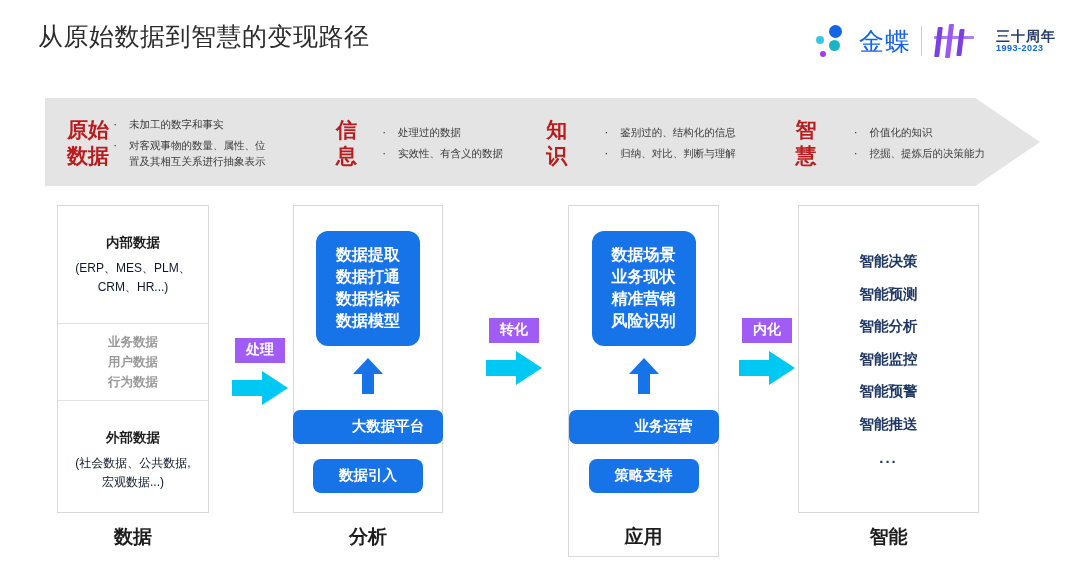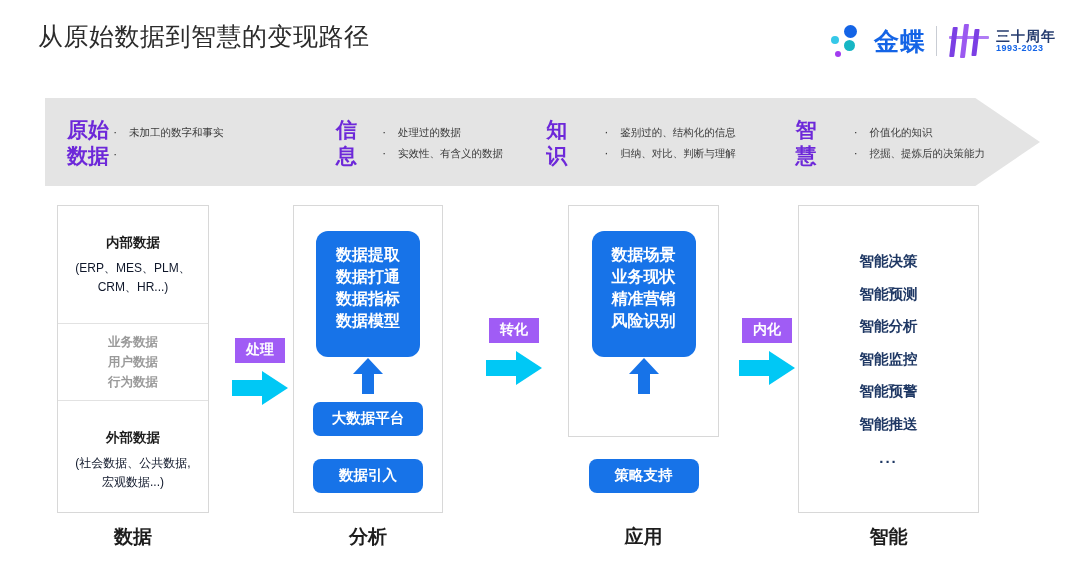--- a/index.html
+++ b/index.html
@@ -19,92 +19,92 @@
     position:absolute;right:24px;top:20px;height:42px;
     display:flex;align-items:center;gap:10px;
   }
   .logo-dots{position:relative;width:34px;height:34px;}
   .logo-dots i{position:absolute;border-radius:50%;display:block;}
   .d1{width:13px;height:13px;background:#1464e6;left:14px;top:1px;}
   .d2{width:8px;height:8px;background:#35c8e8;left:1px;top:12px;}
   .d3{width:11px;height:11px;background:#17b6c4;left:14px;top:16px;}
   .d4{width:6px;height:6px;background:#a23cf0;left:5px;top:27px;}
   .logo-word{
-    font-size:25px;font-weight:bold;color:#1464e6;letter-spacing:1px;
+    font-size:25px;font-weight:normal;color:#1464e6;letter-spacing:1px;
   }
   .logo-sep{width:1px;height:30px;background:#c9cdd4;}
-  .anniv{display:flex;align-items:center;gap:7px;}
+  .anniv{display:flex;align-items:center;gap:22px;}
   .anniv-mark{position:relative;width:42px;height:34px;}
   .anniv-mark span{position:absolute;display:block;border-radius:1px;}
   .am1{width:5px;height:30px;background:#7b3fe4;left:4px;top:3px;transform:skewX(-7deg);}
   .am2{width:5px;height:34px;background:#9b59f0;left:15px;top:0px;transform:skewX(-7deg);}
   .am3{width:5px;height:27px;background:#7b3fe4;left:26px;top:5px;transform:skewX(-7deg);}
   .am4{width:40px;height:3px;background:#b07cf5;left:2px;top:12px;}
   .anniv-txt{line-height:1.05;}
   .anniv-cn{font-size:14px;font-weight:bold;color:#253b6e;letter-spacing:1px;}
   .anniv-yr{font-size:9px;font-weight:bold;color:#1464e6;letter-spacing:.5px;}
 
   
   .banner{
     position:absolute;left:45px;top:98px;width:995px;height:88px;
     background:#e4e4e4;
     clip-path:polygon(0 0, 93.5% 0, 93.5% -0%, 100% 50%, 93.5% 100%, 0 100%);
   }
   .banner-inner{position:absolute;inset:0;display:flex;}
   .b-col{display:flex;align-items:center;padding-top:2px;}
   .b-head{
-    font-size:21px;font-weight:bold;color:#6d28d9;line-height:1.22;
+    font-size:21px;font-weight:bold;color:#b91c1c;line-height:1.22;
     width:42px;text-align:left;white-space:pre-line;
   }
   .b-rows{display:flex;flex-direction:column;justify-content:center;gap:6px;margin-left:4px;}
   .b-row{display:flex;align-items:flex-start;gap:10px;}
   .b-dot{color:#3d3d3d;font-size:13px;line-height:14px;width:6px;flex:none;}
   .b-txt{font-size:10.5px;color:#3a3a3a;line-height:1.45;}
 
   
   .card{
     position:absolute;top:205px;background:#ffffff;
     border:1px solid #d8d8d8;box-sizing:border-box;
   }
   .card.c1{left:57px;width:152px;height:308px;}
   .card.c2{left:293px;width:150px;height:308px;}
-  .card.c3{left:568px;width:151px;height:232px;}
+  .card.c3{left:568px;width:151px;height:352px;}
   .card.c4{left:798px;width:181px;height:308px;}
 
   .seg{box-sizing:border-box;text-align:center;}
   .seg.top{padding:28px 8px 0;height:117px;}
   .seg.mid{border-top:1px solid #e2e2e2;border-bottom:1px solid #e2e2e2;height:78px;
            display:flex;flex-direction:column;justify-content:center;gap:5px;}
   .seg.bot{padding:28px 8px 0;height:111px;}
   .seg-title{font-size:13.5px;font-weight:bold;color:#1d1d1d;margin-bottom:7px;}
   .seg-sub{font-size:12px;color:#0f172a;line-height:1.55;}
   .seg-mid-line{font-size:12.5px;font-weight:bold;color:#9a9a9a;line-height:1.2;}
 
   
   .bluebox{
     position:absolute;left:50%;transform:translateX(-50%);top:25px;
-    width:104px;padding:13px 0 25px;background:#1773e8;border-radius:12px;
+    width:104px;padding:13px 0 14px;background:#1773e8;border-radius:12px;
     color:#ffffff;font-size:16px;font-weight:bold;line-height:1.38;text-align:center;
   }
   .upicon{
     position:absolute;left:50%;transform:translateX(-50%);top:152px;
     width:34px;height:36px;
   }
   .upicon .shaft{position:absolute;left:11px;top:14px;width:12px;height:22px;background:#1773e8;}
   .upicon .head{
     position:absolute;left:2px;top:0;width:0;height:0;
     border-left:15px solid transparent;border-right:15px solid transparent;
     border-bottom:16px solid #1773e8;
   }
   .pill{
     position:absolute;left:50%;transform:translateX(-50%);
     width:110px;padding:7px 0 8px;background:#1773e8;border-radius:7px;
     color:#ffffff;font-size:14.5px;font-weight:bold;text-align:center;
   }
-  .pill.p1{top:196px;}
+  .pill.p1{top:204px;padding-left:40px;}
   .pill.p2{top:253px;border-radius:8px;}
 
   
   .smartlist{padding-top:48px;text-align:center;}
   .smart-item{
     font-size:14.5px;font-weight:bold;color:#1f3864;line-height:1;margin-bottom:18px;
   }
   .smart-dots{font-size:15px;font-weight:bold;color:#1f3864;letter-spacing:2px;}
 
   
@@ -169,20 +169,22 @@
       <div class="b-col" style="width:275px;padding-left:22px;">
         <div class="b-head">原始
 数据</div>
         <div class="b-rows">
           <div class="b-row">
             <span class="b-dot">·</span>
             <span class="b-txt">未加工的数字和事实</span>
           </div>
           <div class="b-row">
             <span class="b-dot">·</span>
+            <span class="b-txt" style="white-space:pre-line">对客观事物的数量、属性、位
+置及其相互关系进行抽象表示</span>
           </div>
         </div>
       </div>
 
       <div class="b-col" style="width:215px;">
         <div class="b-head">信
 息</div>
         <div class="b-rows">
           <div class="b-row">
             <span class="b-dot">·</span>
@@ -261,20 +263,21 @@
 
   <div class="card c3">
     <div class="bluebox" style="white-space:pre-line">数据场景
 业务现状
 精准营销
 风险识别</div>
     <div class="upicon">
       <span class="head"></span>
         <span class="shaft"></span>
     </div>
+    <div class="pill p1">业务运营</div>
     <div class="pill p2">策略支持</div>
   </div>
 
   <div class="card c4">
     <div class="smartlist">
       <div class="smart-item">智能决策</div>
       <div class="smart-item">智能预测</div>
       <div class="smart-item">智能分析</div>
       <div class="smart-item">智能监控</div>
       <div class="smart-item">智能预警</div>

